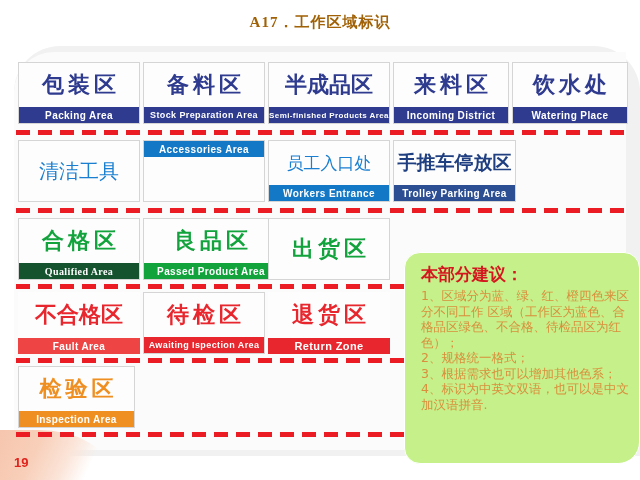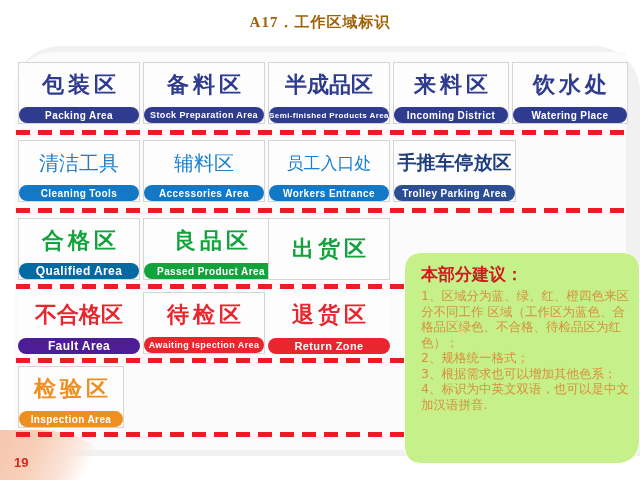--- a/index.html
+++ b/index.html
@@ -41,21 +41,21 @@
     display:flex;flex-direction:column;justify-content:flex-start;
   }
   .cn{
     flex:1;display:flex;align-items:center;justify-content:center;
     font-family:"DejaVu Sans","Liberation Sans",sans-serif;
     font-weight:bold;white-space:nowrap;
   }
   .en{
     height:16px;display:flex;align-items:center;justify-content:center;
     color:#ffffff;font-weight:bold;white-space:nowrap;
-    font-size:9px;letter-spacing:.4px;border-radius:8px;
+    font-size:9px;letter-spacing:.4px;
   }
   
   .dash{
     position:absolute;left:16px;width:612px;height:5px;z-index:6;
     background:repeating-linear-gradient(to right,#ec1c24 0px,#ec1c24 14px,rgba(255,255,255,0) 14px,rgba(255,255,255,0) 22px);
   }
   
   #advice{
     position:absolute;left:404px;top:252px;width:236px;height:212px;
     background:#c5f08a;border:1px solid #ffffff;
@@ -105,64 +105,62 @@
         <div class="en" style="font-size: 10px; background: rgb(46, 59, 143);">Incoming District</div>
       </div>
       <div class="sign" style="left: 494px; width: 116px; height: 62px; border: 1px solid rgb(213, 213, 213);">
         <div class="cn" style="font-size: 22px; letter-spacing: 4px; color: rgb(46, 59, 143); font-weight: bold; padding-left: 4px;">饮水处</div>
         <div class="en" style="font-size: 10px; background: rgb(46, 59, 143);">Watering Place</div>
       </div>
     </div>
     <div class="row" style="top: 140px;">
       <div class="sign" style="left: 0px; width: 122px; height: 62px; border: 1px solid rgb(213, 213, 213);">
         <div class="cn" style="font-size: 20px; letter-spacing: 0px; color: rgb(26, 127, 208); font-weight: normal; padding-left: 0px;">清洁工具</div>
-        <div class="en" style="font-size: 10px; background: rgb(19, 120, 198);">Cleaning Tools</div>
       </div>
       <div class="sign" style="left: 125px; width: 122px; height: 62px; border: 1px solid rgb(213, 213, 213);">
-        <div class="cn" style="font-size: 20px; letter-spacing: 0px; color: rgb(26, 127, 208); font-weight: normal; padding-left: 0px;">辅料区</div>
         <div class="en" style="font-size: 10px; background: rgb(19, 120, 198);">Accessories Area</div>
       </div>
       <div class="sign" style="left: 250px; width: 122px; height: 62px; border: 1px solid rgb(213, 213, 213);">
         <div class="cn" style="font-size: 17px; letter-spacing: 0px; color: rgb(26, 127, 208); font-weight: normal; padding-left: 0px;">员工入口处</div>
         <div class="en" style="font-size: 10px; background: rgb(19, 120, 198);">Workers Entrance</div>
       </div>
       <div class="sign" style="left: 375px; width: 123px; height: 62px; border: 1px solid rgb(213, 213, 213);">
         <div class="cn" style="font-size: 19px; letter-spacing: 0px; color: rgb(31, 63, 128); font-weight: bold; padding-left: 0px;">手推车停放区</div>
         <div class="en" style="font-size: 10px; background: rgb(44, 79, 147);">Trolley Parking  Area</div>
       </div>
     </div>
     <div class="row" style="top: 218px;">
       <div class="sign" style="left: 0px; width: 122px; height: 62px; border: 1px solid rgb(213, 213, 213);">
         <div class="cn" style="font-size: 22px; letter-spacing: 4px; color: rgb(18, 163, 61); font-weight: bold; padding-left: 4px;">合格区</div>
-        <div class="en" style="font-size: 12px; background: #0369a1;">Qualified  Area</div>
+        <div class="en" style="font-size: 10px; background: #14532d; font-family: Liberation Serif, serif;">Qualified  Area</div>
       </div>
       <div class="sign" style="left: 125px; width: 136px; height: 62px; border: 1px solid rgb(213, 213, 213);">
         <div class="cn" style="font-size: 22px; letter-spacing: 4px; color: rgb(18, 163, 61); font-weight: bold; padding-left: 4px;">良品区</div>
         <div class="en" style="font-size: 10px; background: rgb(18, 163, 61);">Passed Product Area</div>
       </div>
       <div class="sign" style="left: 250px; width: 122px; height: 62px; border: 1px solid rgb(213, 213, 213);">
         <div class="cn" style="font-size: 22px; letter-spacing: 4px; color: rgb(18, 163, 61); font-weight: bold; padding-left: 4px;">出货区</div>
       </div>
     </div>
     <div class="row" style="top: 292px;">
       <div class="sign" style="left: 0px; width: 122px; height: 62px;">
         <div class="cn" style="font-size: 22px; letter-spacing: 0px; color: rgb(232, 38, 45); font-weight: bold; padding-left: 0px;">不合格区</div>
-        <div class="en" style="font-size: 12px; background: #4c1d95;">Fault  Area</div>
+        <div class="en" style="font-size: 10px; background: #ef4444;">Fault  Area</div>
       </div>
       <div class="sign" style="left: 125px; width: 122px; height: 62px; border: 1px solid rgb(213, 213, 213);">
         <div class="cn" style="font-size: 22px; letter-spacing: 4px; color: rgb(232, 38, 45); font-weight: bold; padding-left: 4px;">待检区</div>
         <div class="en" style="font-size: 9px; background: rgb(232, 38, 45);">Awaiting Ispection Area</div>
       </div>
       <div class="sign" style="left: 250px; width: 122px; height: 62px;">
         <div class="cn" style="font-size: 22px; letter-spacing: 4px; color: rgb(232, 38, 45); font-weight: bold; padding-left: 4px;">退货区</div>
         <div class="en" style="font-size: 11px; background: rgb(232, 38, 45);">Return Zone</div>
       </div>
     </div>
     <div class="row" style="top: 366px;">
-      <div class="sign" style="left: 0px; width: 106px; height: 62px; border: 1px solid rgb(213, 213, 213); justify-content: flex-end;">
+      <div class="sign" style="left: 0px; width: 117px; height: 62px; border: 1px solid rgb(213, 213, 213); justify-content: flex-end;">
         <div class="cn" style="font-size: 22px; letter-spacing: 4px; color: rgb(239, 143, 34); font-weight: bold; padding-left: 4px;">检验区</div>
         <div class="en" style="font-size: 10px; background: rgb(239, 143, 34);">Inspection  Area</div>
       </div>
     </div>
   </div>
 
 <div id="advice" style="background: rgb(197, 240, 138);">
   <div id="advice-title" style="color: rgb(212, 22, 30);">本部分建议：</div>
   <div id="advice-body" style="color: rgb(217, 143, 60);">
       <div>1、区域分为蓝、绿、红、橙四色来区分不同工作 区域（工作区为蓝色、合格品区绿色、不合格、待检品区为红色）；</div>

